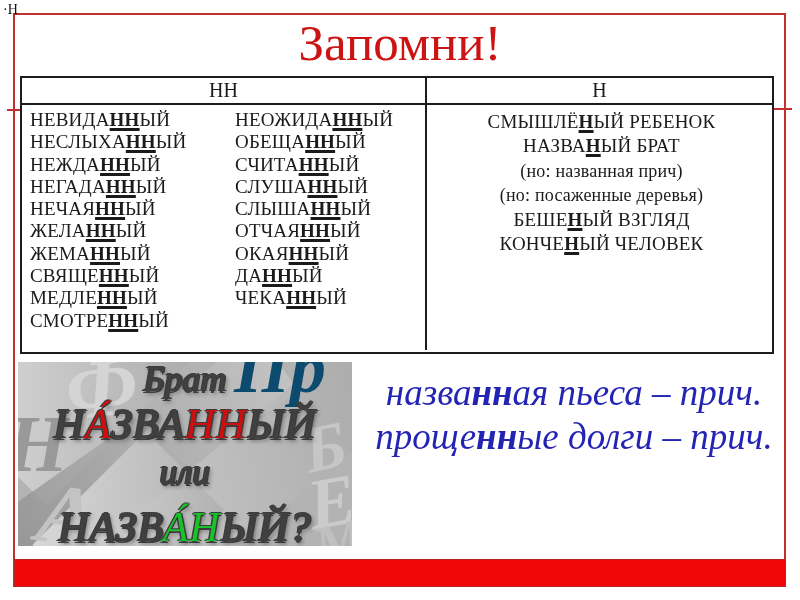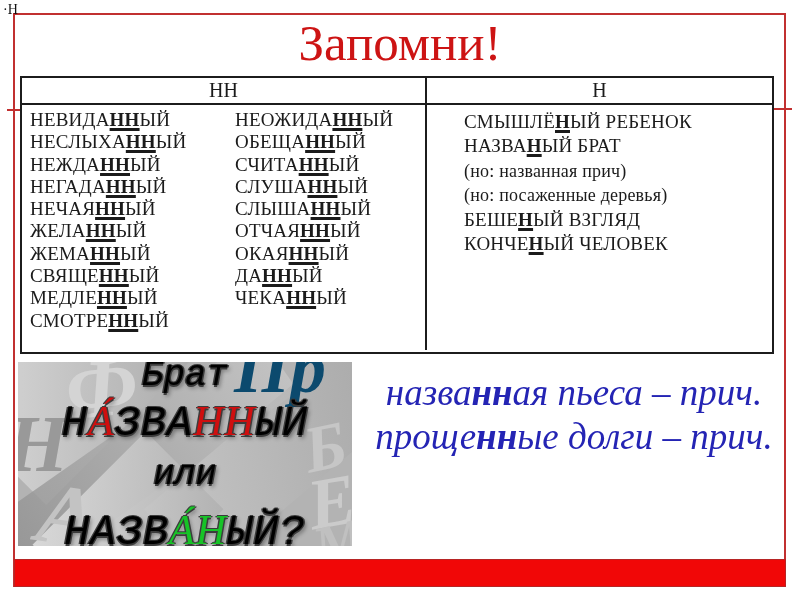--- a/index.html
+++ b/index.html
@@ -26,27 +26,27 @@
   .title{position:absolute;left:0;top:17px;width:100%;margin:0;text-align:center;
          font-size:51px;font-weight:normal;line-height:1.05;color:var(--c-title);z-index:3;}
 
   
   .ntable{position:absolute;left:20px;top:76px;width:754px;height:278px;
           border:2px solid #1c1c1c;box-sizing:border-box;background:#fff;z-index:3;}
   .thead{display:flex;height:27px;border-bottom:2px solid #1c1c1c;box-sizing:border-box;}
   .th{font-size:20px;line-height:25px;text-align:center;}
   .th-nn{width:405px;border-right:2px solid #1c1c1c;box-sizing:border-box;}
   .th-n{flex:1;}
-  .tbody{display:flex;height:245px;gap:29px;}
+  .tbody{display:flex;height:245px;}
   .cell-nn{width:405px;border-right:2px solid #1c1c1c;box-sizing:border-box;
            display:flex;padding:4px 0 0 8px;}
   .wordcol{width:205px;}
   .wordcol + .wordcol{width:190px;}
   .word{font-size:19px;line-height:22.3px;white-space:nowrap;letter-spacing:.2px;}
-  .cell-n{flex:1;padding:5px 4px 0 8px;}
+  .cell-n{flex:1;padding:5px 4px 0 8px;text-align:center;}
   .n-line{font-size:19px;line-height:24.4px;white-space:nowrap;letter-spacing:.2px;}
   .n-note{font-size:18px;}
   .hl{font-weight:bold;text-decoration:underline;text-decoration-thickness:2.5px;text-underline-offset:2px;}
 
   
   .photo{position:absolute;left:18px;top:362px;width:334px;height:184px;background:#b3b3b3;
          overflow:hidden;z-index:3;}
   .rb{position:absolute;}
   .rb1{left:-60px;top:-70px;width:240px;height:150px;background:linear-gradient(135deg,#dedede,#a8a8a8);
        transform:rotate(-45deg);}
@@ -58,21 +58,21 @@
        transform:rotate(-45deg);opacity:.85;}
   .bg-letter{position:absolute;font-style:italic;font-weight:bold;line-height:1;user-select:none;}
   .photo-lines{position:absolute;left:0;top:0;width:100%;height:100%;display:flex;
                flex-direction:column;align-items:center;justify-content:center;}
   .photo-line{font-style:italic;white-space:nowrap;line-height:1;}
   .pl-brat{font-size:36px;margin-bottom:6px;}
   .pl-nazvanny{font-size:42px;margin-bottom:10px;letter-spacing:1px;}
   .pl-ili{font-size:35px;margin-bottom:16px;}
   .pl-nazvany{font-size:42px;letter-spacing:1px;}
   .photo-line span{text-shadow:-1.5px 0 #3c3c3c,1.5px 0 #3c3c3c,0 -1.5px #3c3c3c,0 1.5px #3c3c3c,2px 3px 4px rgba(0,0,0,.45);}
-  .seg-w{color:#000000;font-family:Liberation Mono, monospace;}
+  .seg-w{color:#404040;}
   .seg-r{color:var(--c-red-letter);}
   .seg-g{color:var(--c-green-letter);}
 
   
   .blue-text{position:absolute;left:346px;top:371px;width:456px;text-align:center;
              color:var(--c-blue);font-style:italic;z-index:3;}
   .blue-line{font-size:37px;line-height:44px;white-space:nowrap;}
   .bb{font-weight:bold;}
 
   .red-bar{position:absolute;left:14px;top:559px;width:772px;height:28px;

